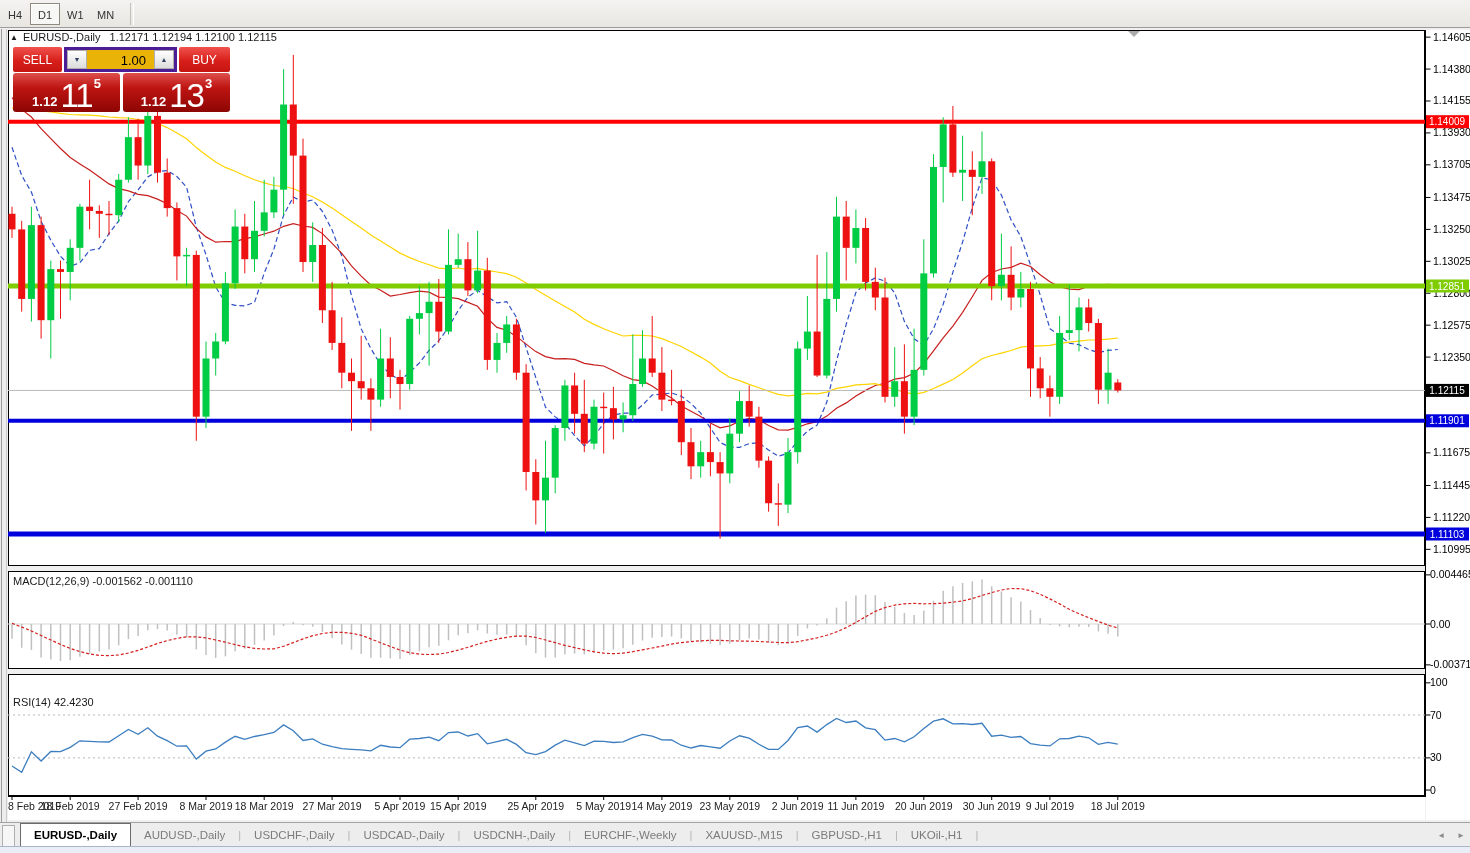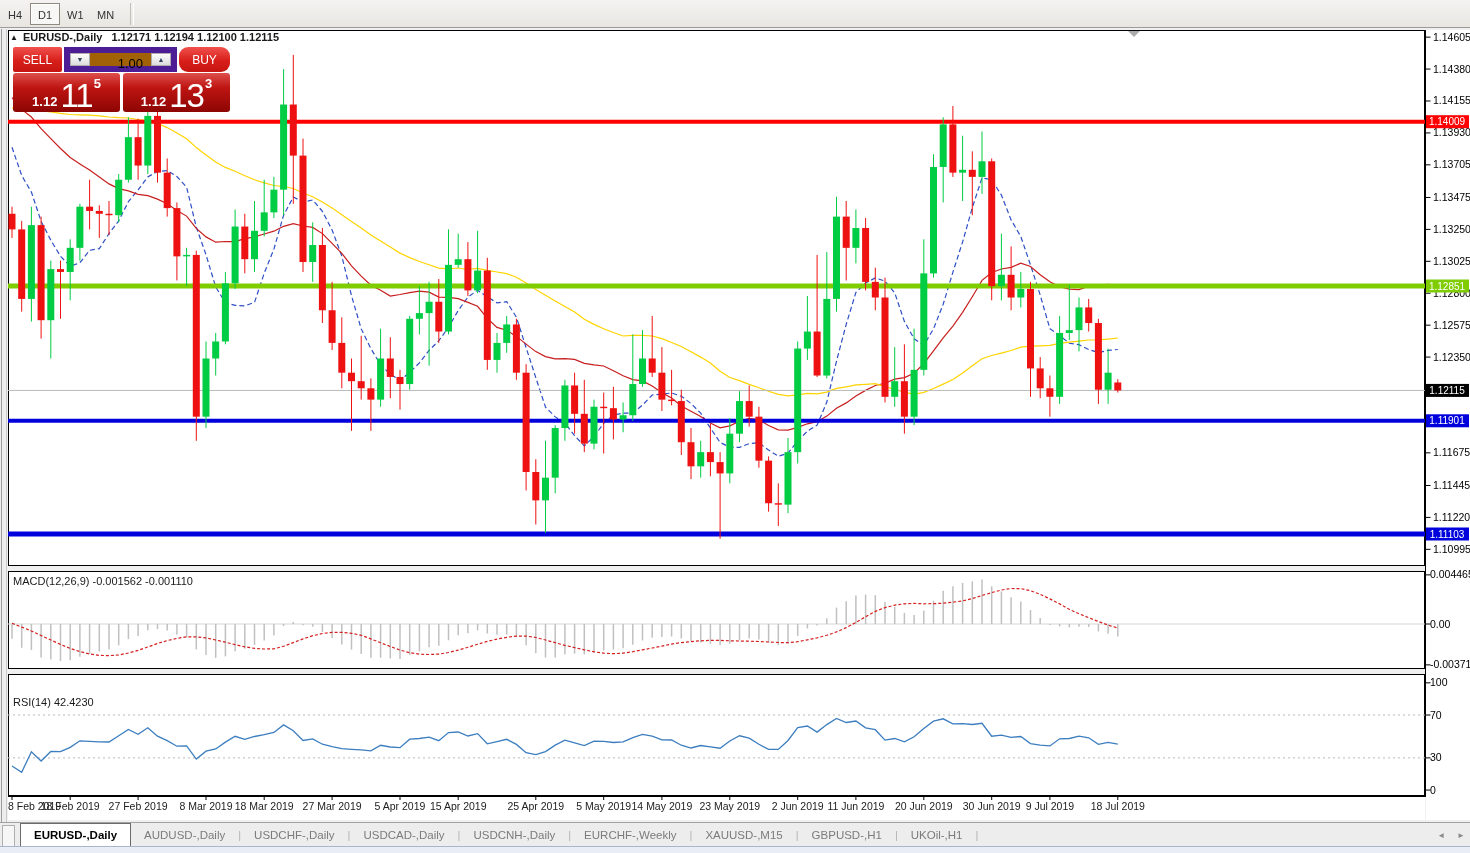--- a/index.html
+++ b/index.html
@@ -9,31 +9,31 @@
   #chart-svg text{font-family:"Liberation Sans","DejaVu Sans",sans-serif;}
   
   .toolbar{position:absolute;left:0;top:0;width:1470px;height:28px;z-index:6;
            background:linear-gradient(#F4F3F1,#E8E6E1);border-bottom:1px solid #9B9B9B;
            display:flex;align-items:center;box-sizing:border-box;}
   .tf{width:30px;height:22px;background:transparent;border:1px solid transparent;
       font-size:11px;color:#333;text-align:center;line-height:20px;cursor:default;}
   .tf.active{background:#F7F7F5;border:1px solid #8E8A80;box-shadow:inset 1px 1px 0 #FFF;}
   .tb-divider{width:2px;height:22px;border-left:1px solid #C3C0B8;border-right:1px solid #FFF;margin-left:10px;}
   
-  .sym-header{position:absolute;left:10px;top:31px;z-index:5;font-size:11px;font-weight:700;color:#1A1A1A;white-space:pre;}
+  .sym-header{position:absolute;left:10px;top:31px;z-index:5;font-size:11px;font-weight:400;color:#1A1A1A;white-space:pre;}
   .sym-header .tri{font-size:8px;margin-right:5px;vertical-align:1px;}
   .sym-header .ohlc{margin-left:9px;}
   
   .trade-widget{position:absolute;left:13px;top:47px;width:217px;height:65px;z-index:5;}
   .tw-row1{display:flex;height:25px;gap:2px;}
   .tw-btn{border:none;border-radius:2px;color:#FFF;font-size:12px;font-weight:400;
           background:linear-gradient(#F0524E,#D81F1A 55%,#C51511);cursor:default;font-family:inherit;}
   .tw-btn.sell{flex:0 0 49px;}
-  .tw-btn.buy{flex:0 0 51px;border-radius:9px;}
-  .spin{flex:1;display:flex;background:#a16207;border:6px solid #4c1d95;box-sizing:border-box;}
+  .tw-btn.buy{flex:0 0 51px;}
+  .spin{flex:1;display:flex;background:#eab308;border:3px solid #4c1d95;box-sizing:border-box;}
   .spin-btn{width:20px;border:1px solid #ADADAD;background:linear-gradient(#FEFEFE,#DCDCDC);
             font-size:7px;color:#33435F;padding:0;cursor:default;}
   .spin-val{flex:1;font-size:13px;color:#000;text-align:right;padding:3px 8px 0 0;}
   .tw-row2{display:flex;gap:3px;height:39px;margin-top:1px;}
   .px-panel{flex:1;border-radius:3px;color:#FFF;display:flex;align-items:flex-end;justify-content:center;
             background:linear-gradient(#DE4F4C,#BE1512 38%,#8C0503);padding-bottom:1px;}
   .px-panel .pfx{font-size:13px;font-weight:700;margin-right:3px;line-height:1.5;margin-top:44px;}
   .px-panel .big{font-size:33px;font-weight:400;line-height:0.92;letter-spacing:-1px;}
   .px-panel .sup{font-size:13px;font-weight:700;align-self:flex-start;margin-top:3px;margin-left:1px;}
   

